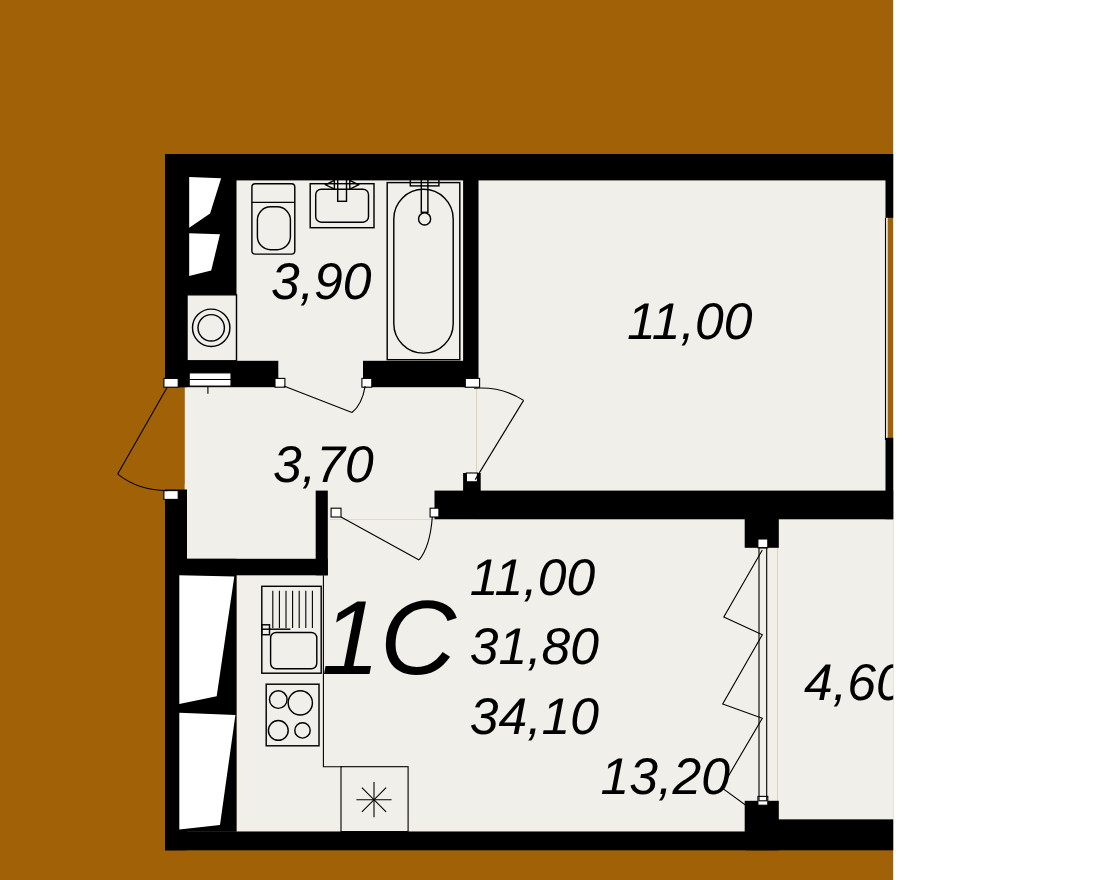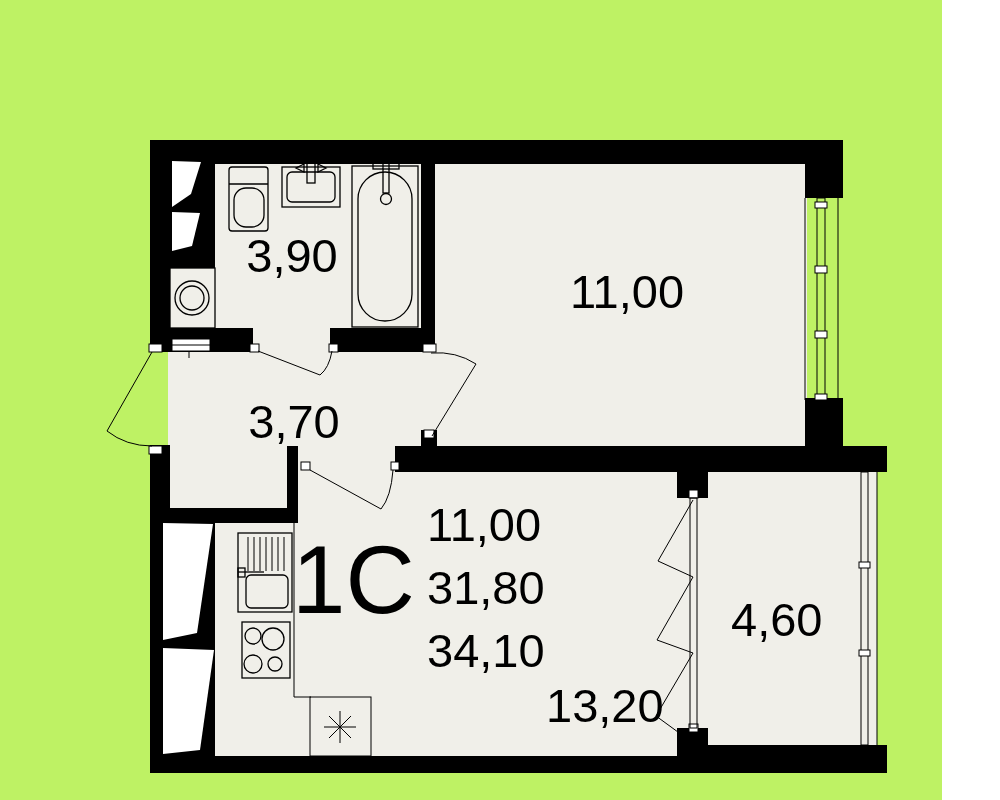--- a/index.html
+++ b/index.html
@@ -1,16 +1,16 @@
 <!DOCTYPE html>
 <html><head>
 <meta charset="utf-8">
 <style>
   html,body{margin:0;padding:0;background:#ffffff;}
-  #stage{position:relative;width:942px;height:800px;background:#bef264;overflow:hidden;}
+  #stage{position:relative;width:812px;height:800px;background:#a16207;overflow:hidden;font-style:italic;}
   svg{position:absolute;left:0;top:0;}
   .w  {fill:#000000;stroke:none;}
   .fl {fill:#f0efe9;stroke:none;}
   .ln {fill:none;stroke:#000000;stroke-width:1.3;}
   .th {fill:none;stroke:#000000;stroke-width:1;}
   .fx {fill:#f0efe9;stroke:#000000;stroke-width:1.3;}
   .wh {fill:#ffffff;stroke:#000000;stroke-width:1;}
   .cut{fill:#ffffff;stroke:none;}
   text{font-family:"Liberation Sans", sans-serif;fill:#000000;}
   .lbl{font-size:47px;}

